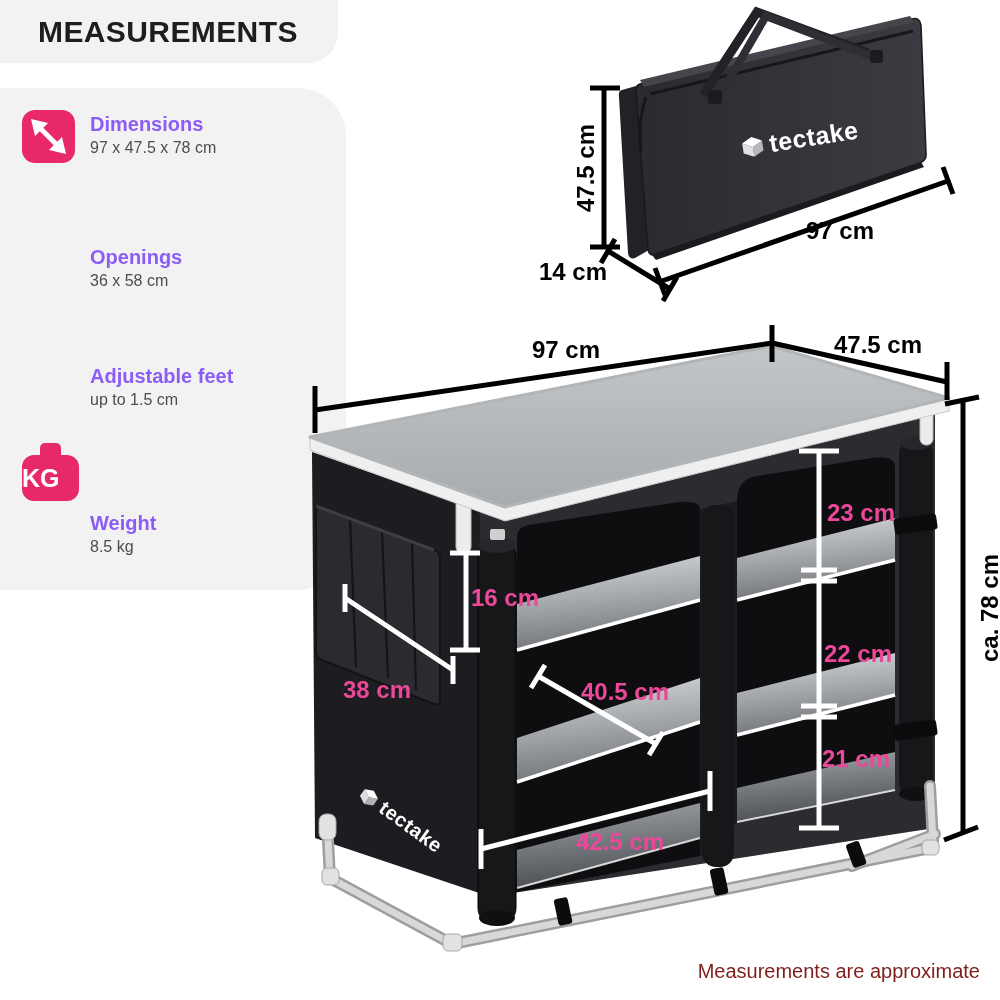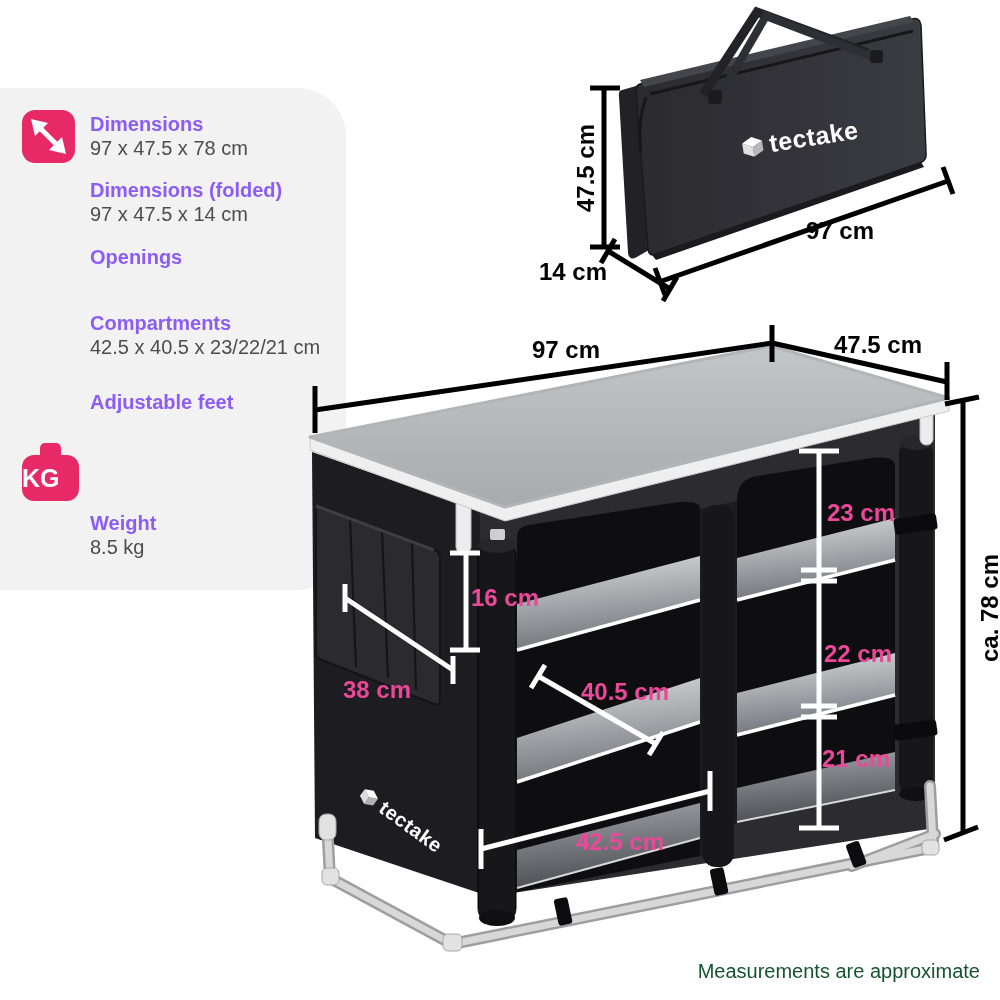--- a/index.html
+++ b/index.html
@@ -7,21 +7,21 @@
           font-family:"Liberation Sans","DejaVu Sans",sans-serif;}
   
   .title-block{position:absolute;left:0;top:0;width:338px;height:63px;background:#f2f2f3;
                border-radius:0 0 30px 0;z-index:1;}
   .title-block h1{margin:0;padding-left:38px;line-height:63px;font-size:30px;font-weight:800;
                   letter-spacing:.4px;color:#1d1d1b;}
   .spec-panel{position:absolute;left:0;top:88px;width:346px;height:502px;background:#f2f2f3;
               border-radius:0 48px 48px 0;z-index:1;}
   .spec{position:absolute;left:90px;width:256px;z-index:2;}
   .spec-label{font-size:20px;font-weight:700;color:#8b5cf6;line-height:24px;}
-  .spec-value{font-size:20px;font-weight:400;color:#4d4d4d;line-height:24px;}
+  .spec-value{font-size:16px;font-weight:400;color:#4d4d4d;line-height:24px;}
   .dim-icon{position:absolute;left:22px;top:110px;width:53px;height:53px;border-radius:13px;
             background:#e72a67;z-index:2;}
   .kg-icon{position:absolute;left:22px;top:443px;width:57px;height:58px;z-index:2;}
   .kg-body{position:absolute;left:0;top:12px;width:57px;height:46px;background:#e72a67;border-radius:12px;}
   .kg-knob{position:absolute;left:18px;top:0;width:21px;height:16px;background:#e72a67;border-radius:5px;}
   .kg-text{position:absolute;left:0;top:21px;width:35px;text-align:center;color:#fff;
            font-size:25px;font-weight:800;letter-spacing:0;}
   
   #art{position:absolute;left:0;top:0;z-index:3;}
   
@@ -29,27 +29,30 @@
        font-size:24px;z-index:4;}
   .dim.dark{color:#000;}
   .dim.light{color:#ec4899;}
   .dim.rot{transform:translate(-50%,-50%) rotate(-90deg);}
   
   .brand{position:absolute;display:flex;align-items:center;gap:6px;color:#fff;font-weight:700;z-index:4;}
   .brand .word{letter-spacing:.5px;}
   .brand-bag{left:800px;top:139px;transform:translate(-50%,-50%) rotate(-9deg);font-size:25px;}
   .brand-side{left:401px;top:820px;transform:translate(-50%,-50%) rotate(36deg);font-size:20px;}
   
-  .note{position:absolute;right:20px;top:960px;font-size:20px;color:#14532d;z-index:4;}
+  .note{position:absolute;right:20px;top:960px;font-size:20px;color:#7f1d1d;z-index:4;}
 </style>
 </head>
 <body>
 
 <div id="canvas">
 
+  <div class="title-block">
+    <h1>MEASUREMENTS</h1>
+  </div>
 
   <div class="spec-panel"></div>
 
   <div class="dim-icon">
     <svg width="53" height="53" viewBox="0 0 53 53">
       <line x1="17" y1="17" x2="36" y2="36" stroke="#fff" stroke-width="5"></line>
       <polygon points="9,9 26,13 13,26" fill="#fff"></polygon>
       <polygon points="44,44 27,40 40,27" fill="#fff"></polygon>
     </svg>
   </div>
@@ -57,33 +60,27 @@
   <div class="kg-icon">
     <div class="kg-knob"></div>
     <div class="kg-body"></div>
     <div class="kg-text">KG</div>
   </div>
 
   <div class="spec" style="top:112px">
     <div class="spec-label">Dimensions</div>
     <div class="spec-value">97 x 47.5 x 78 cm</div>
   </div>
-  <div class="spec" style="top:178px">
-    <div class="spec-label">Dimensions (folded)</div>
-    <div class="spec-value">97 x 47.5 x 14 cm</div>
-  </div>
   <div class="spec" style="top:245px">
     <div class="spec-label">Openings</div>
-  </div>
-  <div class="spec" style="top:311px">
-    <div class="spec-label">Compartments</div>
-    <div class="spec-value">42.5 x 40.5 x 23/22/21 cm</div>
-  </div>
-  <div class="spec" style="top:390px">
+    <div class="spec-value">36 x 58 cm</div>
+  </div>
+  <div class="spec" style="top:364px">
     <div class="spec-label">Adjustable feet</div>
+    <div class="spec-value">up to 1.5 cm</div>
   </div>
   <div class="spec" style="top:511px">
     <div class="spec-label">Weight</div>
     <div class="spec-value">8.5 kg</div>
   </div>
 
   <svg id="art" width="1000" height="1000" viewBox="0 0 1000 1000">
     <defs>
       <linearGradient id="bagGrad" x1="0" y1="0" x2="1" y2="0">
         <stop offset="0" stop-color="#2a2a2f"></stop>

